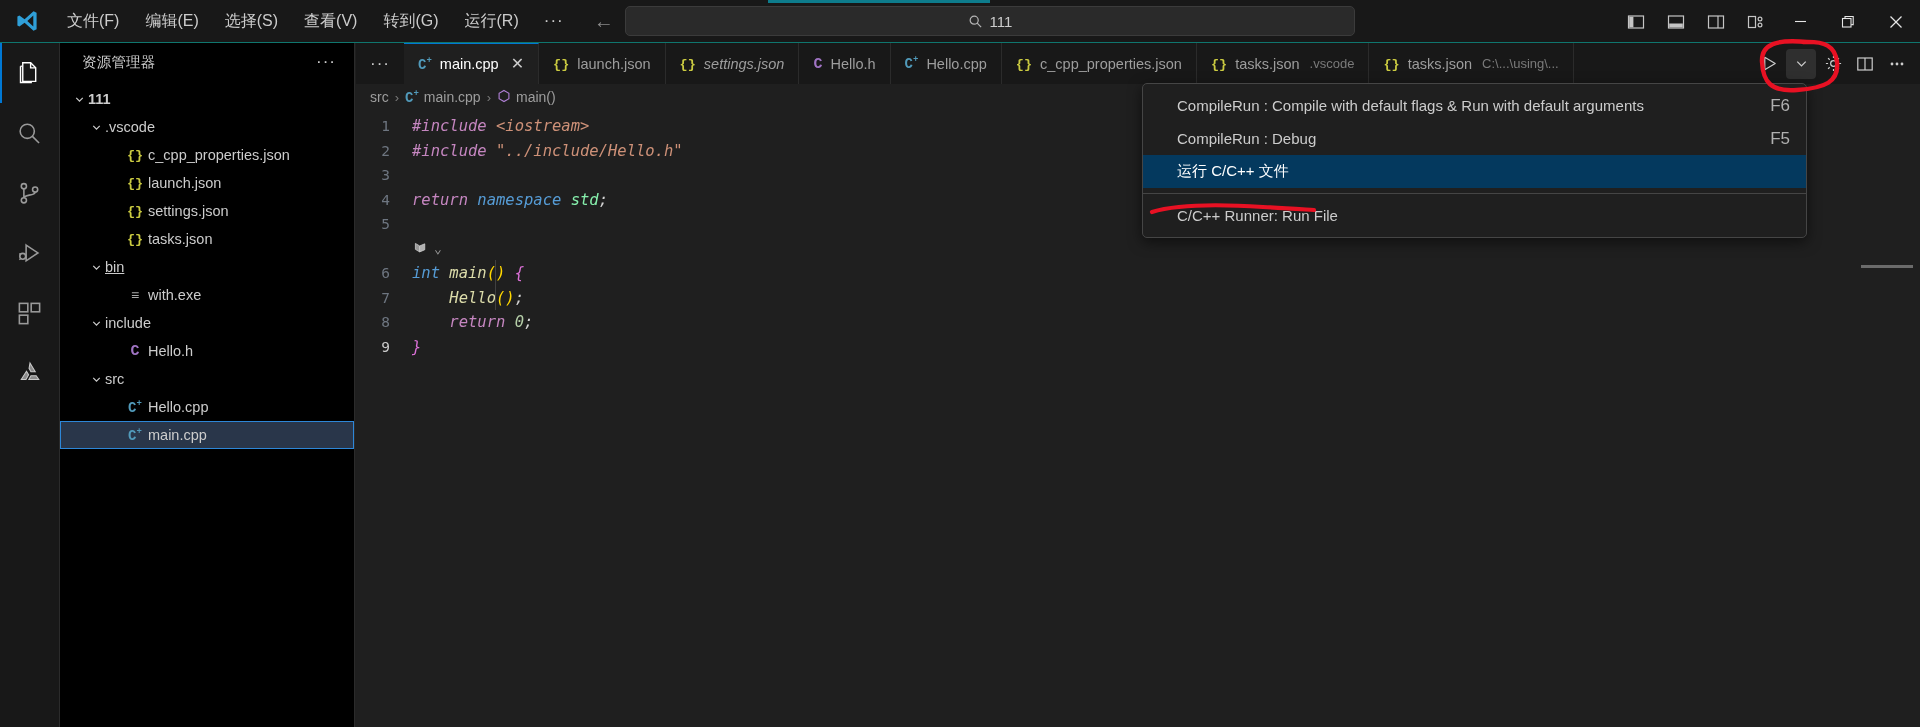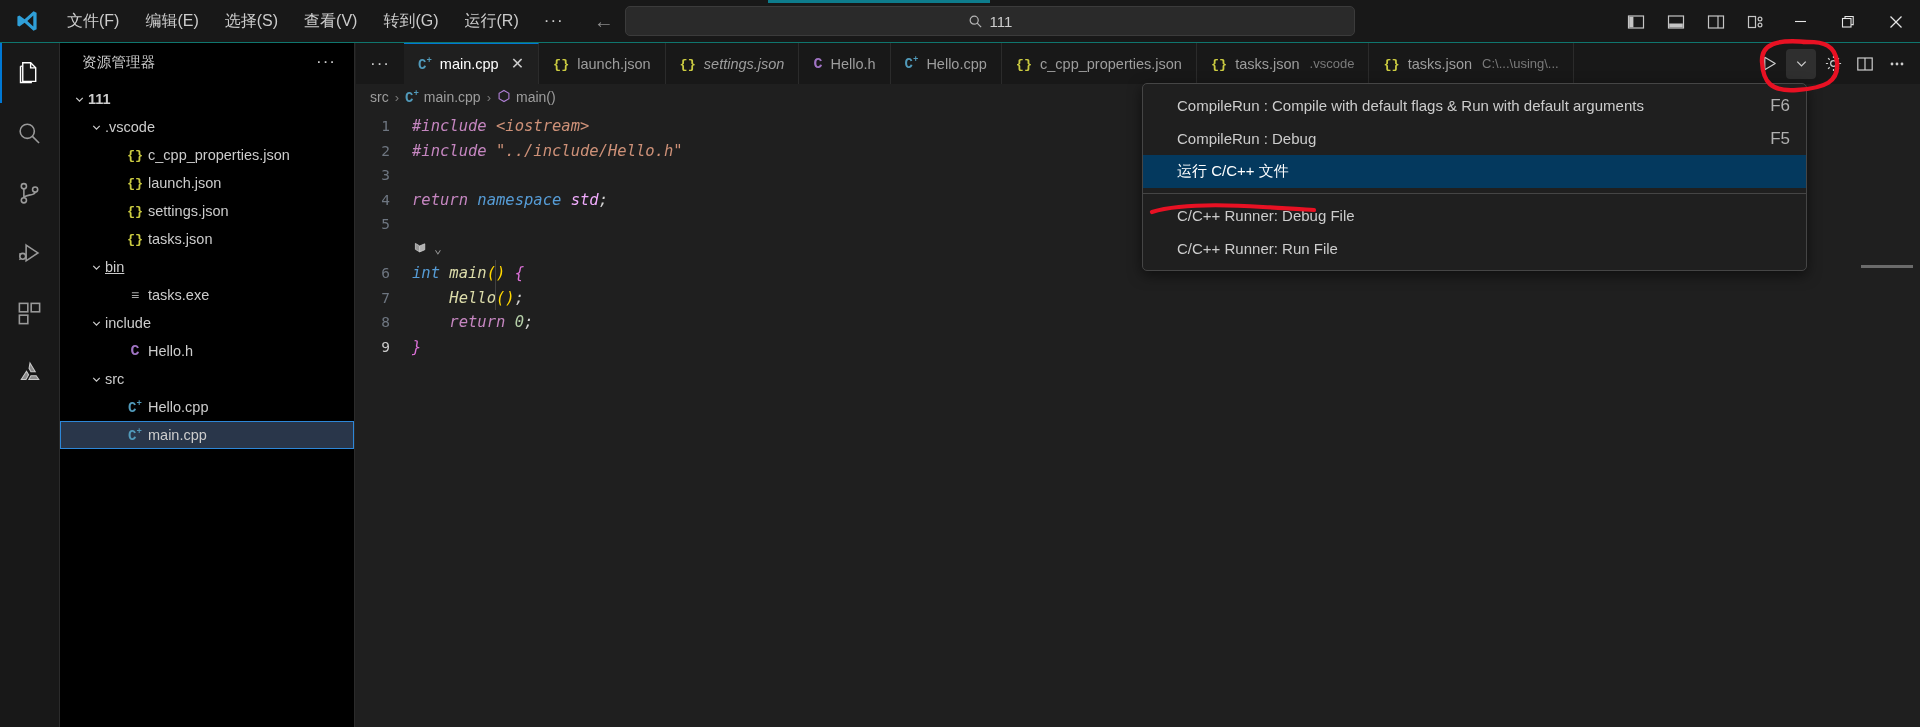--- a/index.html
+++ b/index.html
@@ -131,21 +131,21 @@
   .gutter { width: 56px; text-align: right; padding-right: 22px; color: #6e7681; font-size: 14.5px; flex-shrink: 0; }
   .gutter.cur { color: #cccccc; }
   .ctext { white-space: pre; color: #d4d4d4; font-style: italic; }
   .fold-row { display: flex; height: 24.5px; align-items: center; }
   .fold-ico { margin-left: 56px; display: flex; align-items: center; gap: 5px; }
 
   .k-pink   { color: #c586c0; }
   .k-blue   { color: #569cd6; }
   .k-orange { color: #ce9178; }
   .k-yellow { color: #dcdcaa; text-align: right; }
-  .k-green  { color: #f0abfc; }
+  .k-green  { color: #86efac; }
   .k-num    { color: #b5cea8; }
   .k-white  { color: #d4d4d4; }
   .k-brack  { color: #ffd700; }
   .k-purple { color: #da70d6; }
 
   .indent-guide {
     position: absolute; width: 1px; background: #404040;
   }
 
   .scroll-tick { position: absolute; right: 7px; width: 52px; height: 3px; background: #6b6b6b; }
@@ -357,21 +357,21 @@
               <polyline points="4,6 8,10 12,6" fill="none" stroke="#cccccc" stroke-width="1.5"></polyline>
             </svg>
           </span>
           <span class="lbl">bin</span>
         </div>
         <div class="row" style="padding-left: 44px;">
           <span class="chev"></span>
           <span class="ficon">
             <span class="exe-g">≡</span>
           </span>
-          <span class="lbl">tasks.exe</span>
+          <span class="lbl">with.exe</span>
         </div>
         <div class="row" style="padding-left: 27px;">
           <span class="chev">
             <svg width="13" height="13" viewBox="0 0 16 16">
               <polyline points="4,6 8,10 12,6" fill="none" stroke="#cccccc" stroke-width="1.5"></polyline>
             </svg>
           </span>
           <span class="lbl">include</span>
         </div>
         <div class="row" style="padding-left: 44px;">
@@ -559,23 +559,20 @@
       </div>
       <div class="dd-item">
         <span>CompileRun : Debug</span>
         <span class="dd-key">F5</span>
       </div>
       <div class="dd-item sel">
         <span>运行 C/C++ 文件</span>
       </div>
       <div class="dd-sep"></div>
       <div class="dd-item">
-        <span>C/C++ Runner: Debug File</span>
-      </div>
-      <div class="dd-item">
         <span>C/C++ Runner: Run File</span>
       </div>
     </div>
 
   <svg class="ann" style="left:1755px; top:38px;" width="110" height="62">
     <path d="M52 4 C22 1, 6 6, 7 24 C8 44, 16 54, 42 52 C70 50, 84 44, 82 24 C80 8, 70 3, 48 4" fill="none" stroke="#e81123" stroke-width="4.4" stroke-linecap="round"></path>
   </svg>
 
   <svg class="ann" style="left:1148px; top:198px;" width="180" height="22">
     <path d="M4 14 C30 6, 70 6, 115 9 C135 10, 150 11, 166 12" fill="none" stroke="#e81123" stroke-width="4.2" stroke-linecap="round"></path>

